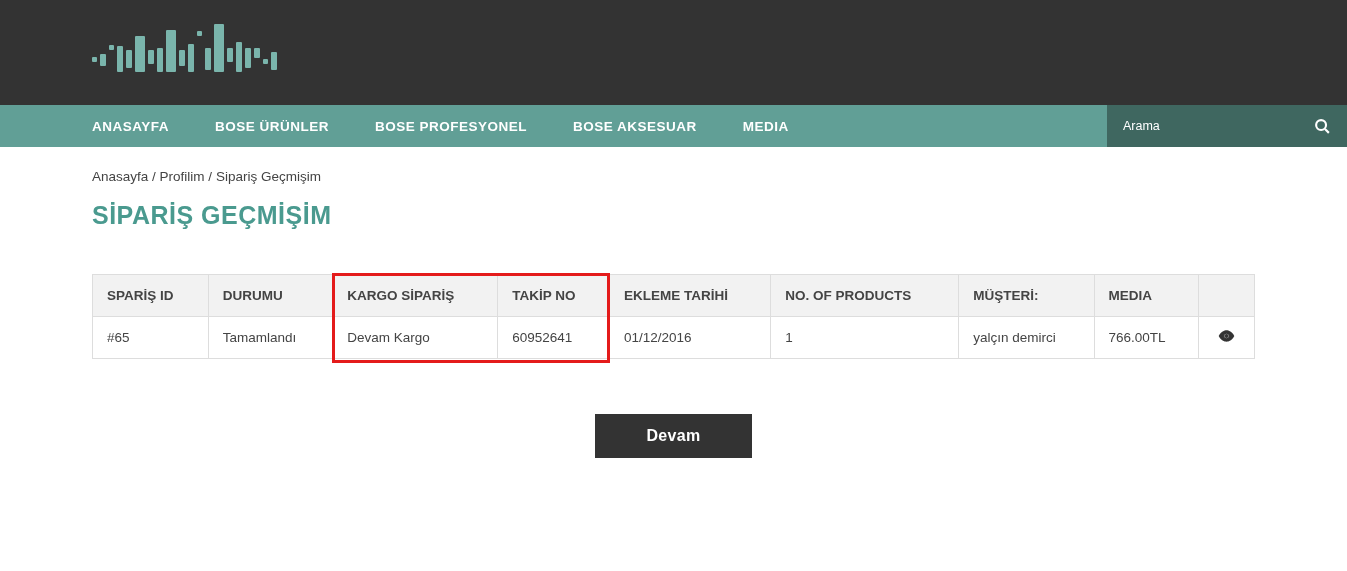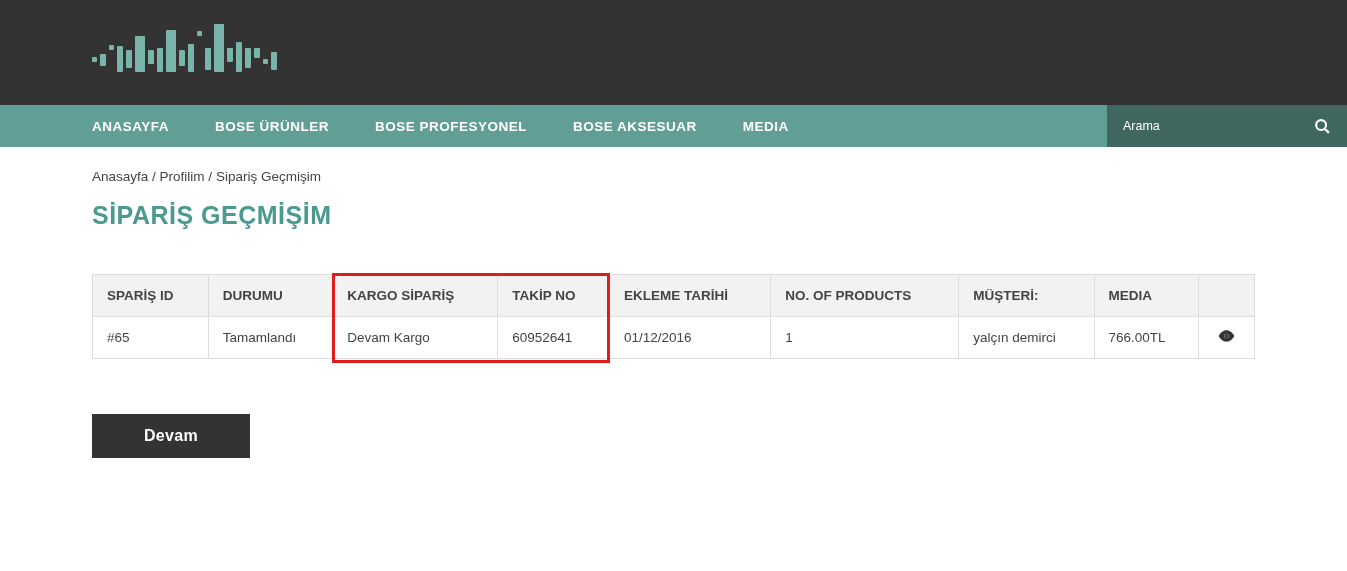--- a/index.html
+++ b/index.html
@@ -128,21 +128,21 @@
       border: 3px solid #e41b1b;
       pointer-events: none;
       top: -1px;
       left: 240px;
       width: 278px;
       height: 90px;
     }
     .continue-wrap {
       margin-top: 55px;
       display: flex;
-      justify-content: flex-start;
+      justify-content: center;
       padding-right: 0;
     }
     .continue-btn {
       background: #333333;
       color: #fff;
       border: none;
       padding: 13px 52px;
       font-size: 16px;
       font-weight: 600;
       cursor: pointer;

